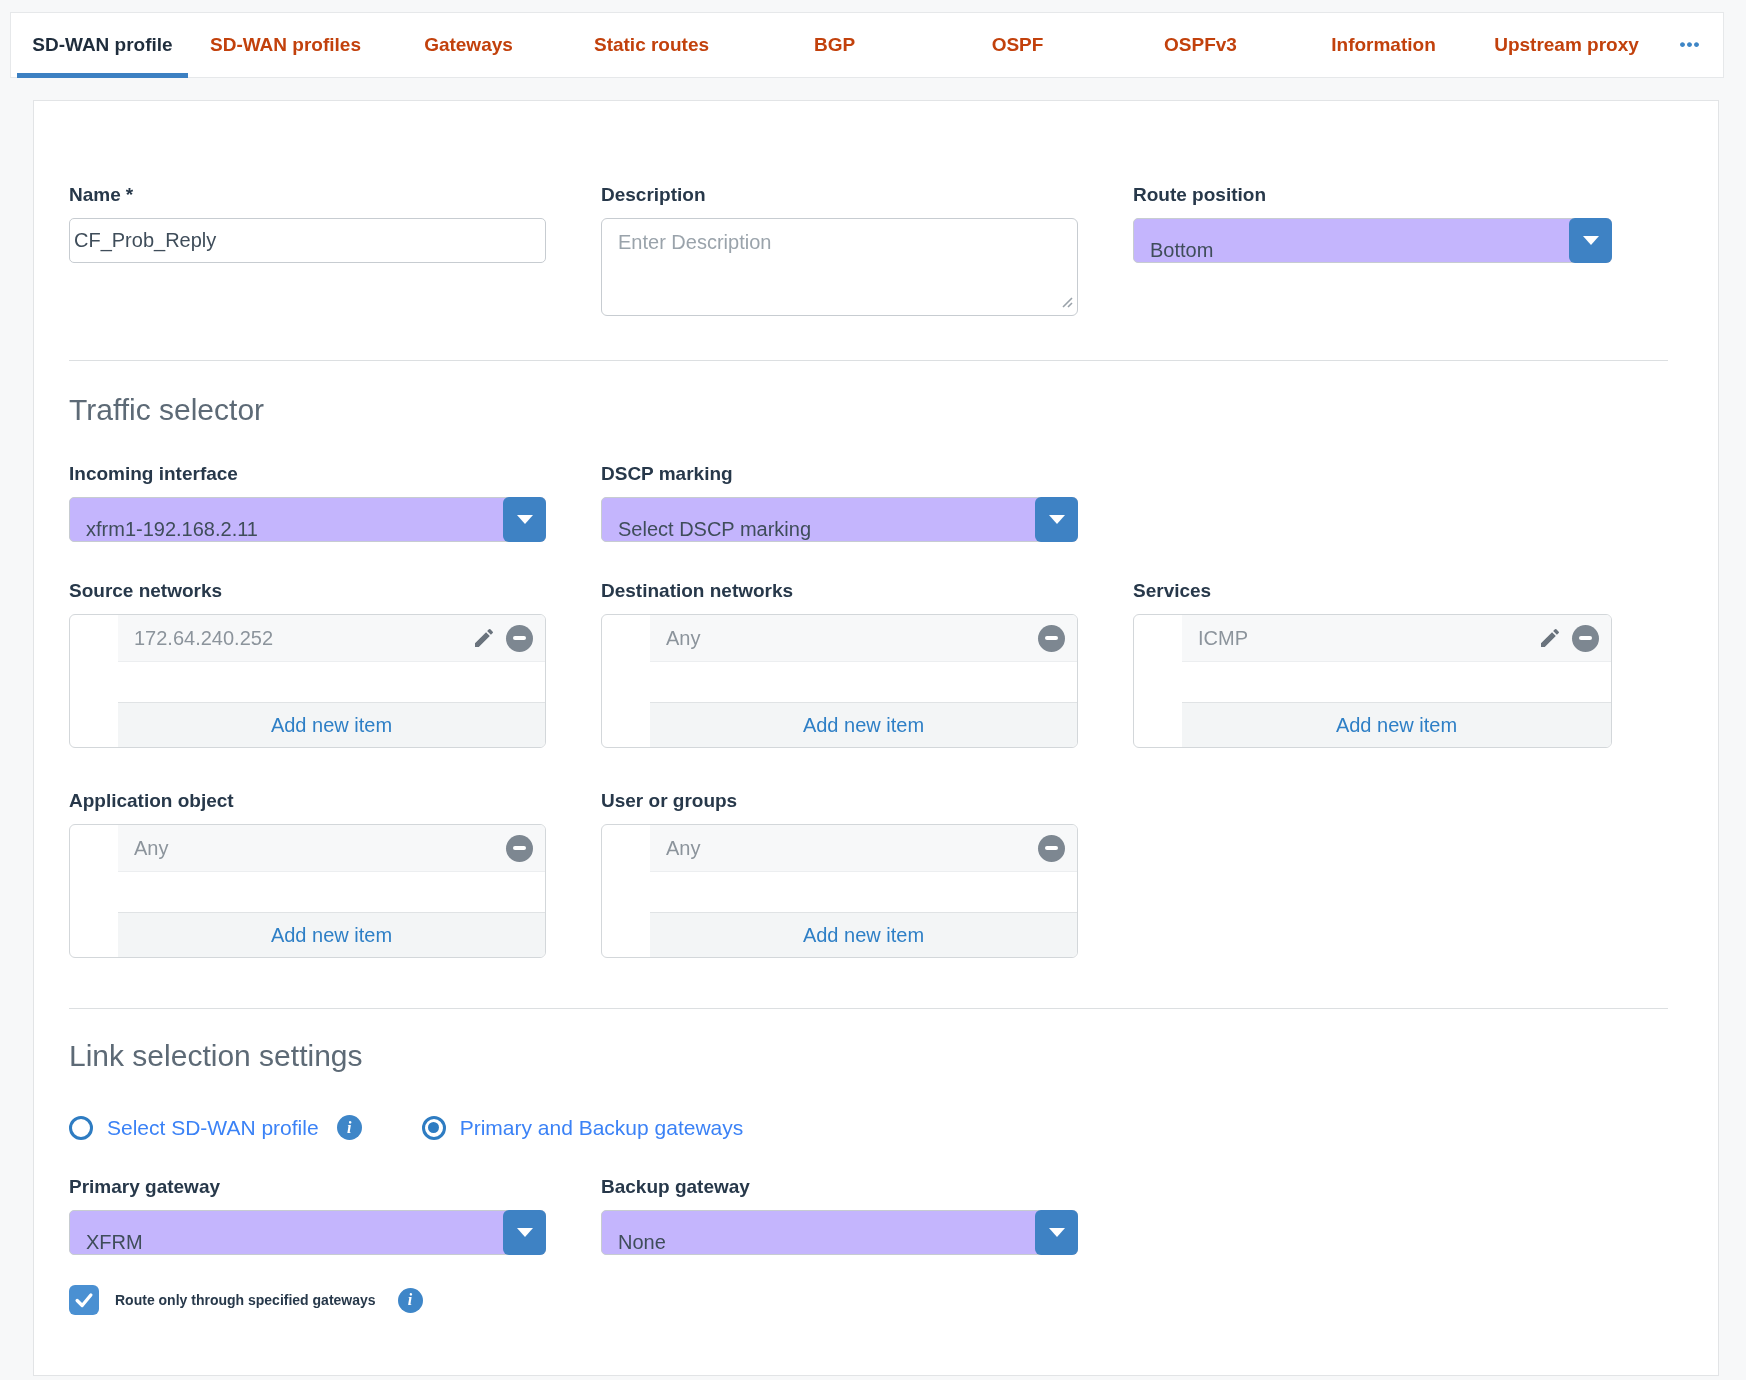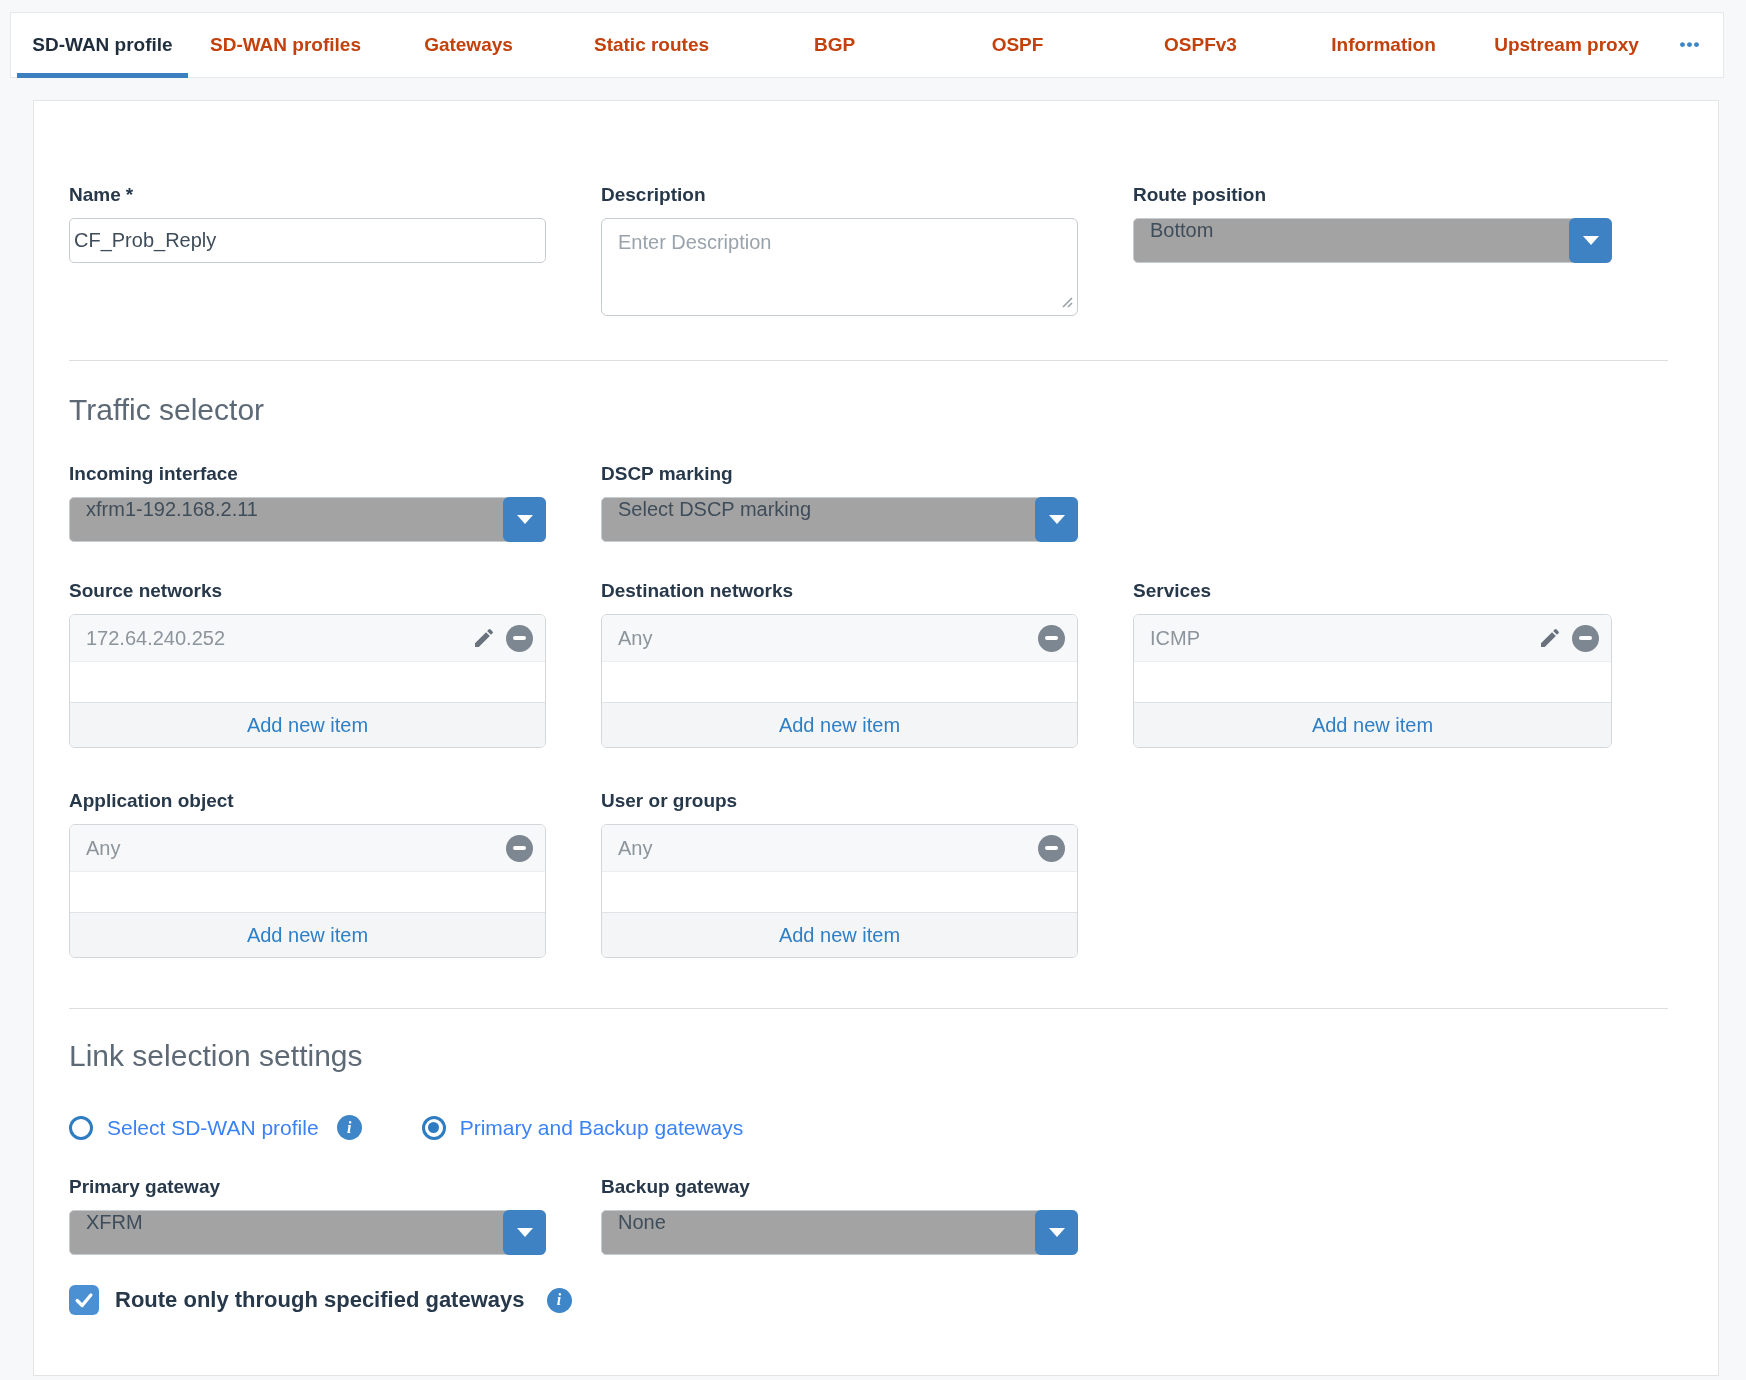--- a/index.html
+++ b/index.html
@@ -62,35 +62,35 @@
     width:100%; height:98px; border:1px solid #c7ccd1; border-radius:6px;
     font-family:"Liberation Sans", sans-serif;
     font-size:20px; color:#3f4d5a; padding:12px 16px; resize:none; outline:none;
   }
   textarea.desc::placeholder, .text-input::placeholder { color:#9aa3ab; }
   .resize-grip { position:absolute; right:5px; bottom:8px; pointer-events:none; }
 
   
   .select {
     position:relative; height:45px; border:1px solid #c7ccd1; border-radius:5px;
-    background:#a3a3a3; display:flex; align-items:flex-start; padding:0 58px 0 16px;
+    background:#c4b5fd; display:flex; align-items:flex-end; padding:0 58px 0 16px;
     font-size:20px; color:#3f4d5a; cursor:pointer;
   }
   .dd-btn {
     position:absolute; right:-1px; top:-1px; bottom:-1px; width:43px;
     background:#3e82c4; border-radius:6px;
     display:flex; align-items:center; justify-content:center; cursor:pointer;
   }
   .tri-down {
     width:0; height:0; border-left:8px solid transparent; border-right:8px solid transparent;
     border-top:9px solid #fff;
   }
 
   
-  .listbox { border:1px solid #d3d7da; border-radius:6px; background:#fff; overflow:hidden; }
+  .listbox { border:1px solid #d3d7da; border-radius:6px; background:#fff; overflow:hidden;padding-left:48px; }
   .listbox .item {
     height:47px; background:#f7f8f9; border-bottom:1px solid #eceef0;
     display:flex; align-items:center; padding:0 12px 0 16px;
     font-size:20px; color:#8c949c;
   }
   .listbox .item .grow { flex:1; }
   .listbox .spacer { height:40px; background:#fff; }
   .listbox .add-row {
     height:45px; background:#f3f5f6; border-top:1px solid #e0e3e5;
     display:flex; align-items:center; justify-content:center;
@@ -122,21 +122,21 @@
   }
   .radio.selected::after { content:""; width:11px; height:11px; border-radius:50%; background:#2e7cc2; }
   .radio-label { font-size:21px; color:#3b82f6; margin-left:14px; }
 
   
   .checkbox-row { display:flex; align-items:center; }
   .checkbox {
     width:30px; height:30px; border-radius:6px; background:#4a90d2;
     display:flex; align-items:center; justify-content:center; cursor:pointer; flex:none;
   }
-  .checkbox-label { font-size:22px; font-weight:bold; color:#27384a; margin-left:16px; margin-right:22px; }
+  .checkbox-label { font-size:14px; font-weight:bold; color:#27384a; margin-left:16px; margin-right:22px; }
 </style>
 </head>
 <body>
 
 <nav class="tabbar">
   <div class="tab active">SD-WAN profile</div>
   <div class="tab">SD-WAN profiles</div>
   <div class="tab">Gateways</div>
   <div class="tab">Static routes</div>
   <div class="tab">BGP</div>

